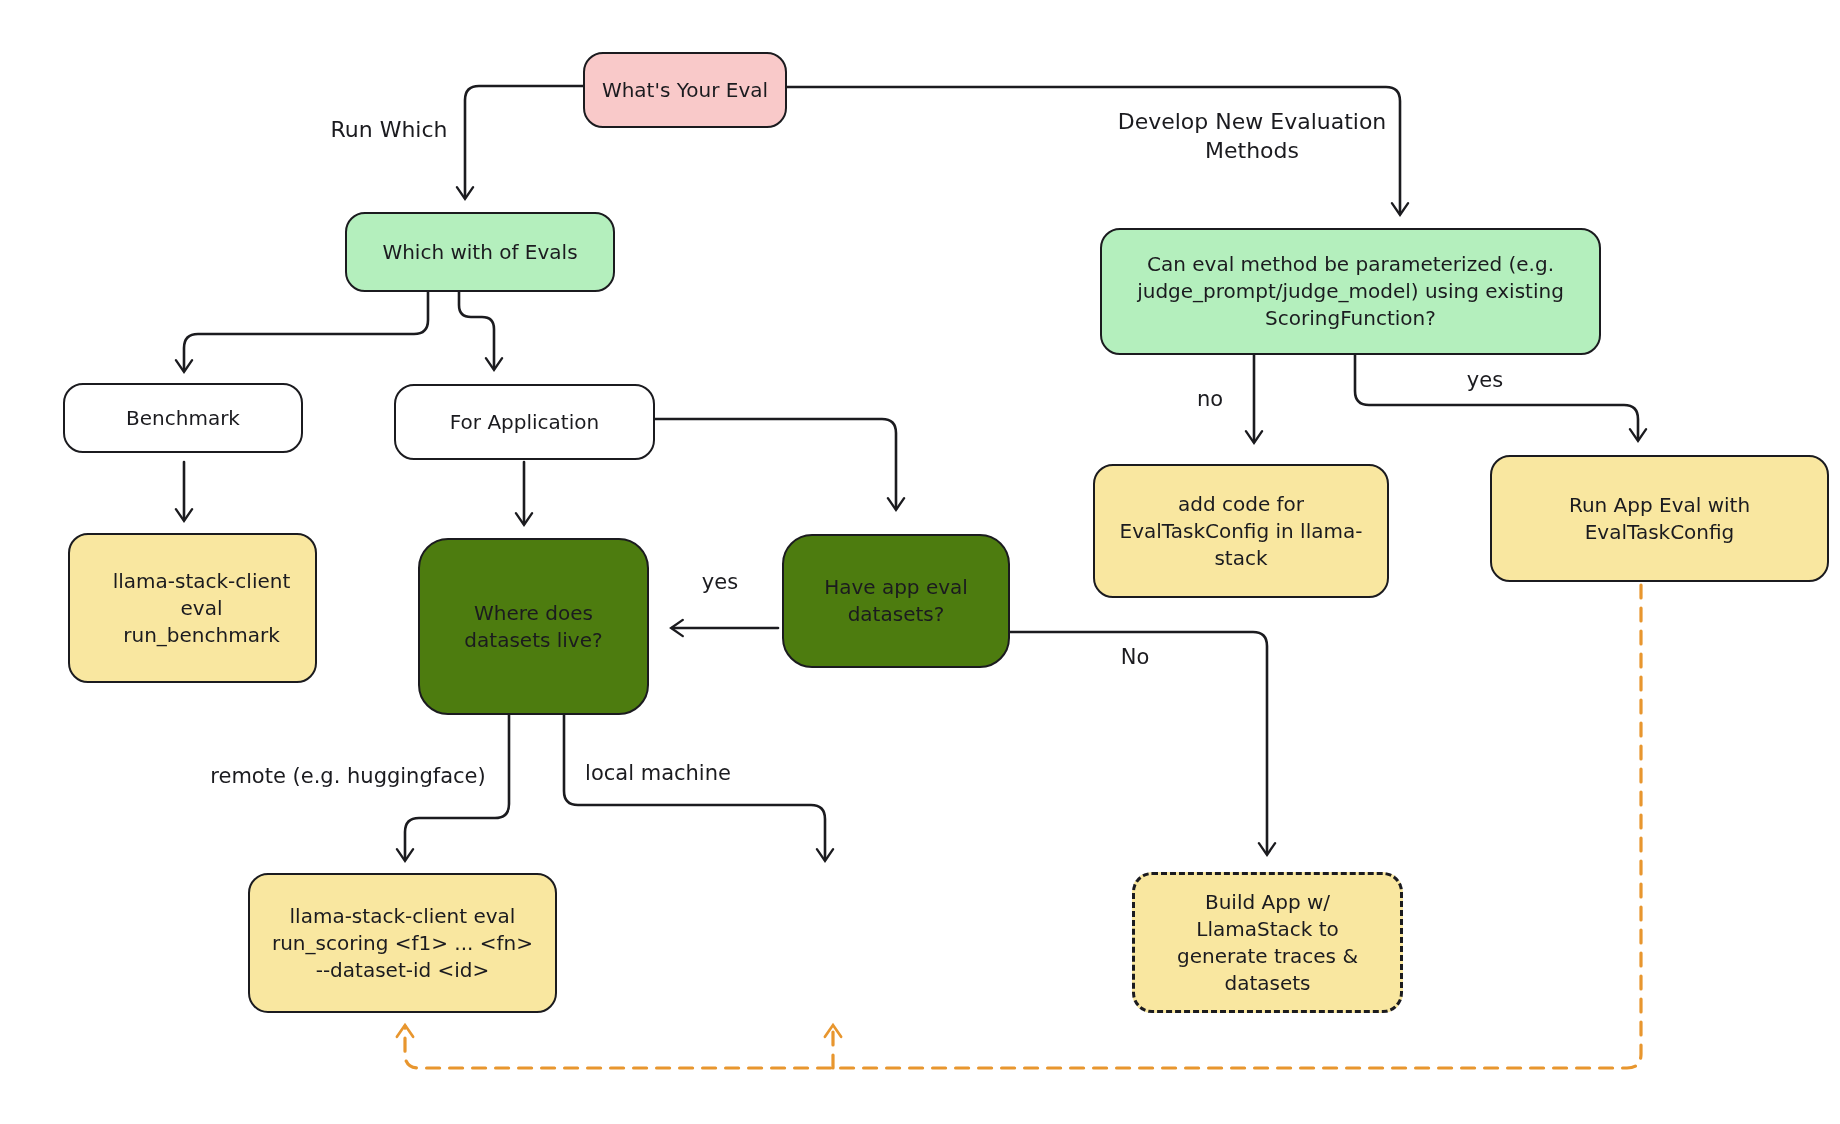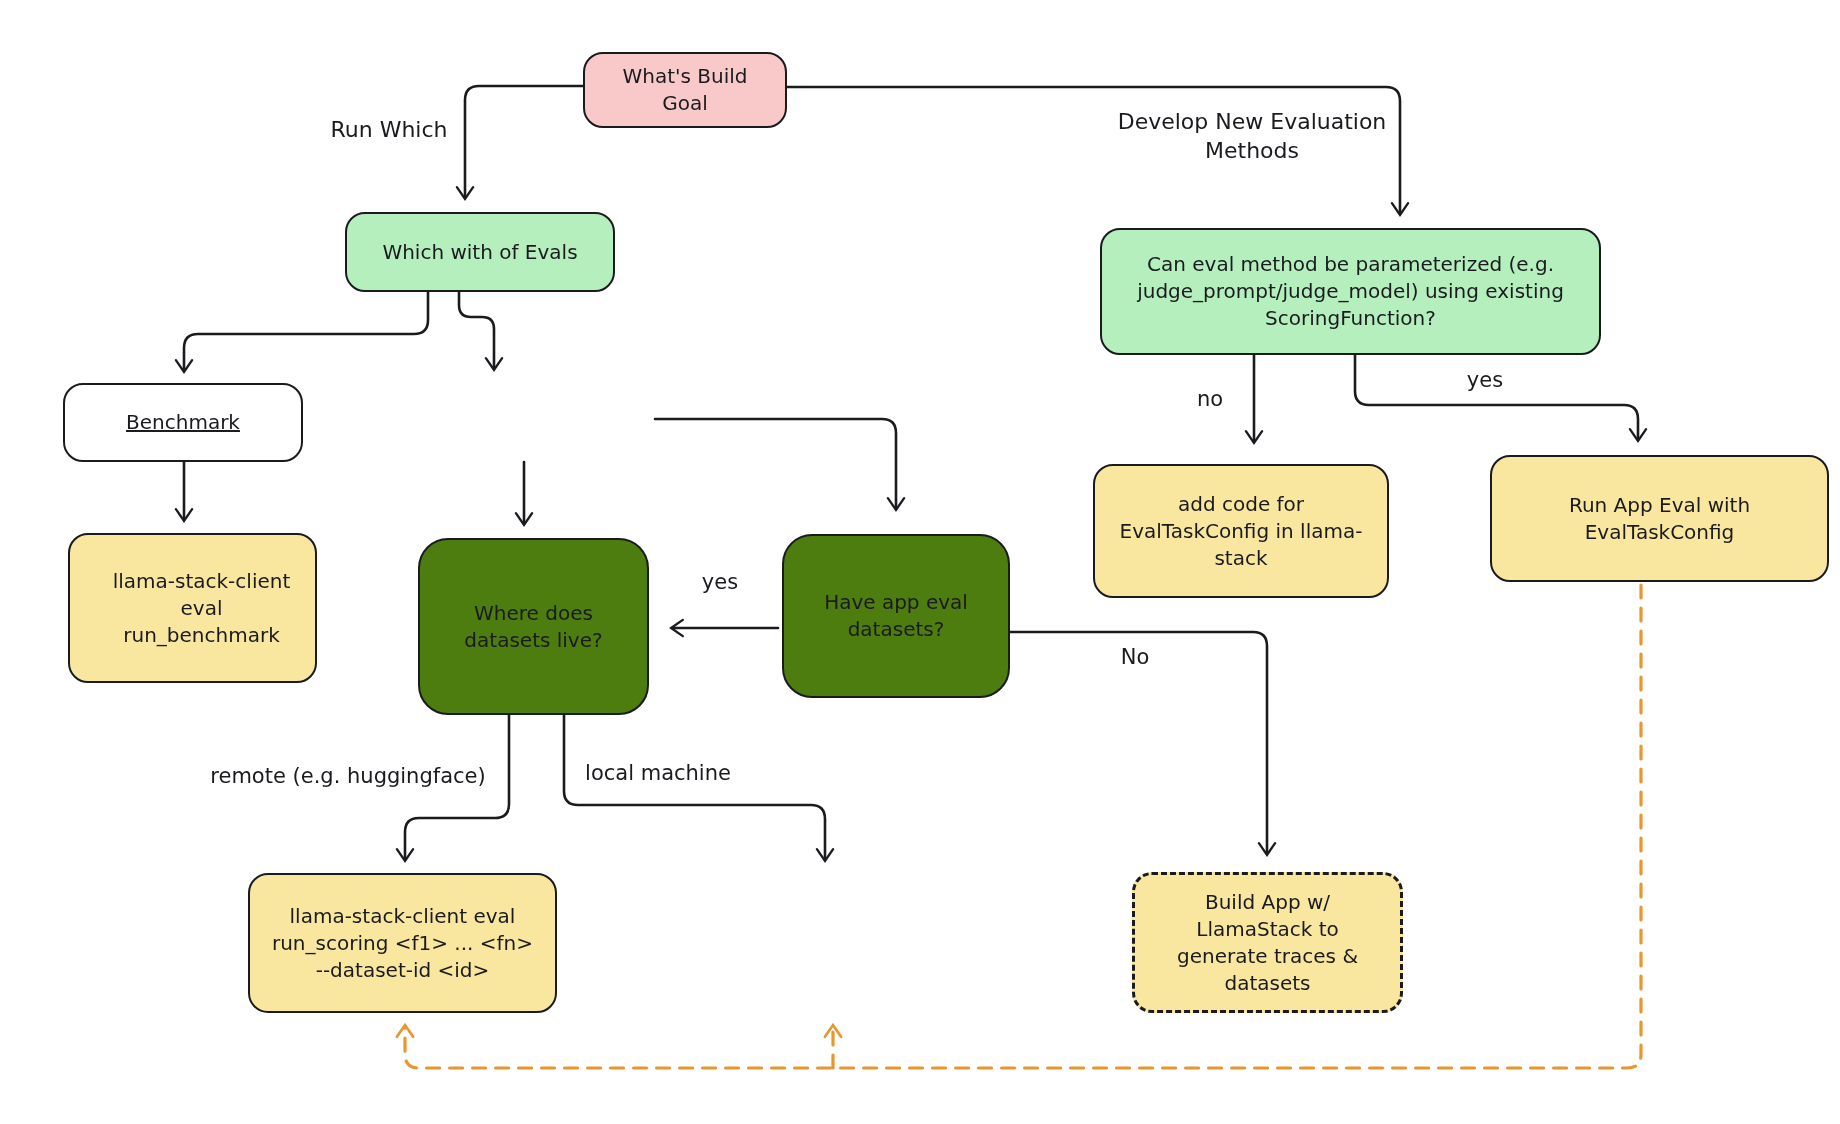--- a/index.html
+++ b/index.html
@@ -19,25 +19,25 @@
   .yellow{background:#f9e7a0;}
   .white{background:#ffffff;}
   .dashed{border-style:dashed;border-width:3px;}
   .edge-label{
     position:absolute;text-align:center;font-size:21px;font-weight:500;
     line-height:1.3;color:#1b1b1f;white-space:pre-line;
   }
   
   #n-goal        {left:583px;top:52px; width:204px;height:76px;}
   #n-which       {left:345px;top:212px;width:270px;height:80px;}
-  #n-benchmark   {left:63px; top:383px;width:240px;height:79px;text-decoration:underline;}
+  #n-benchmark   {left:63px; top:383px;width:240px;height:70px;}
   #n-forapp      {left:394px;top:384px;width:261px;height:76px;}
   #n-runbench    {left:68px; top:533px;width:249px;height:150px;padding-left:34px;}
   #n-where       {left:418px;top:538px;width:231px;height:177px;}
-  #n-have        {left:782px;top:534px;width:228px;height:164px;}
+  #n-have        {left:782px;top:534px;width:228px;height:134px;}
   #n-caneval     {left:1100px;top:228px;width:501px;height:127px;}
   #n-addcode     {left:1093px;top:464px;width:296px;height:134px;}
   #n-runapp      {left:1490px;top:455px;width:339px;height:127px;}
   #n-scoringid   {left:248px;top:873px;width:309px;height:140px;}
   #n-scoringpath {left:673px;top:875px;width:317px;height:138px;}
   #n-buildapp    {left:1132px;top:872px;width:271px;height:141px;}
   
   #l-runevals {left:317px; top:116px;width:144px;font-size:22px;}
   #l-develop  {left:1087px;top:108px;width:330px;font-size:22px;}
   #l-no       {left:1180px;top:386px;width:60px;}
@@ -75,23 +75,24 @@
       <path d="M 1355 355 L 1355 391 Q 1355 405 1369 405 L 1624 405 Q 1638 405 1638 419 L 1638 440" marker-end="url(#arrow-black)"></path>
       <path d="M 509 715 L 509 804 Q 509 818 495 818 L 419 818 Q 405 818 405 832 L 405 860" marker-end="url(#arrow-black)"></path>
       <path d="M 564 715 L 564 791 Q 564 805 578 805 L 811 805 Q 825 805 825 819 L 825 860" marker-end="url(#arrow-black)"></path>
     </g>
     <g fill="none" stroke="#e8962e" stroke-width="3.2" stroke-linecap="round" stroke-dasharray="13 10">
       <path d="M 1641 585 L 1641 1054 Q 1641 1068 1627 1068 L 419 1068 Q 405 1068 405 1054 L 405 1026" marker-end="url(#arrow-orange)"></path>
       <path d="M 833 1068 L 833 1026" marker-end="url(#arrow-orange)"></path>
     </g>
   </svg>
 
-  <div id="n-goal" class="node pink">What's Build Goal</div>
+  <div id="n-goal" class="node pink">What's Your Eval</div>
   <div id="n-which" class="node green">Which with of Evals</div>
   <div id="n-benchmark" class="node white">Benchmark</div>
+  <div id="n-forapp" class="node white">For Application</div>
   <div id="n-runbench" class="node yellow">llama-stack-client eval run_benchmark</div>
   <div id="n-where" class="node blue">Where does datasets live?</div>
   <div id="n-have" class="node blue">Have app eval datasets?</div>
   <div id="n-caneval" class="node green">Can eval method be parameterized (e.g. judge_prompt/judge_model) using existing ScoringFunction?</div>
   <div id="n-addcode" class="node yellow">add code for EvalTaskConfig in llama-stack</div>
   <div id="n-runapp" class="node yellow">Run App Eval with EvalTaskConfig</div>
   <div id="n-scoringid" class="node yellow">llama-stack-client eval run_scoring &lt;f1&gt; ... &lt;fn&gt; --dataset-id &lt;id&gt;</div>
   <div id="n-buildapp" class="node yellow dashed">Build App w/ LlamaStack to generate traces &amp; datasets</div>
 
   <div id="l-runevals" class="edge-label">Run Which</div>

